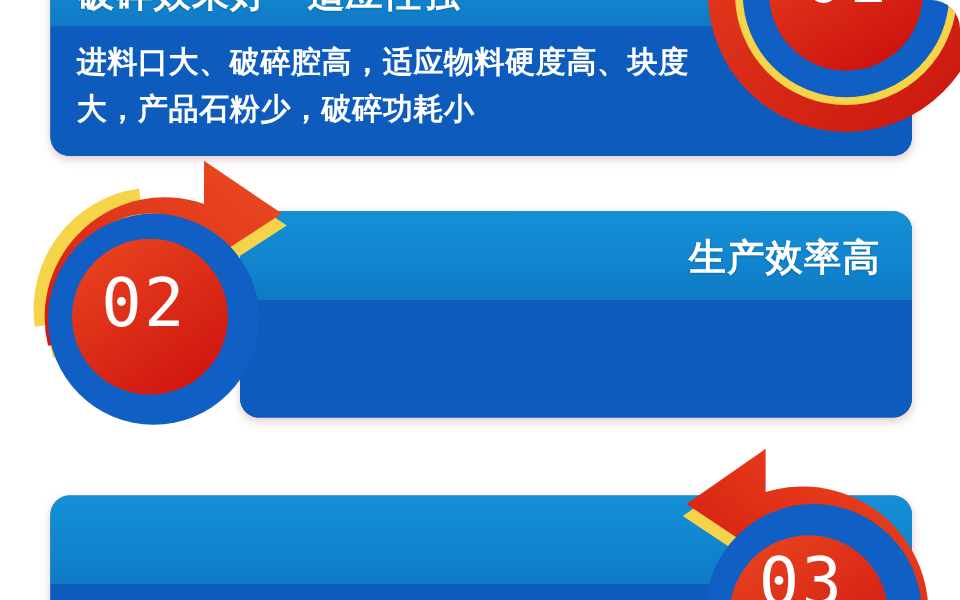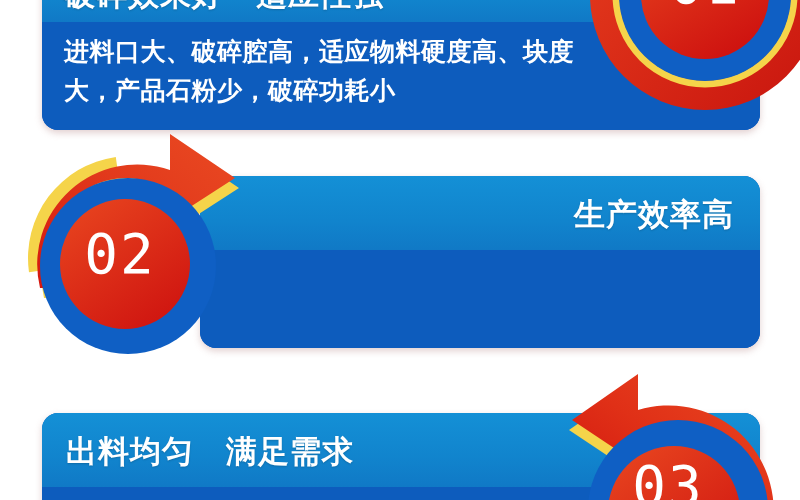--- a/index.html
+++ b/index.html
@@ -1,20 +1,20 @@
 <!DOCTYPE html>
 <html><head>
 <meta charset="utf-8">
 <style>
   html,body{margin:0;padding:0;}
   body{
     width:800px;height:500px;overflow:hidden;background:#ffffff;
     font-family:"DejaVu Sans","Liberation Sans",sans-serif;
   }
-  #stage{position:relative;width:800px;height:500px;overflow:hidden;background:#fff;}
+  #stage{position:relative;width:800px;height:500px;overflow:hidden;background:#fff;border-radius:24px;}
 
   
   .panel{position:absolute;}
   .panel-shadow{
     position:absolute;inset:0;border-radius:16px;
     box-shadow:0 3px 7px rgba(190,150,150,.45);
     background:#0d5cbd;
   }
   .panel-head{
     position:absolute;left:0;right:0;top:0;
@@ -141,21 +141,20 @@
 
       <circle cx="105" cy="116" r="65" fill="url(#redCircle2)"></circle>
     </svg>
     <div class="badge-num">02</div>
   </div>
 
   <div class="panel" id="panel3">
     <div class="panel-shadow"></div>
     <div class="panel-head"></div>
     <div class="panel-body"></div>
-    <div class="head-title">出料均匀　满足需求</div>
     <div class="body-text"></div>
   </div>
 
   <div class="badge" id="badge3">
     <svg width="270" height="250" viewBox="0 0 270 250">
       <defs>
         <linearGradient id="redGrad3" x1="1" y1="0" x2="0" y2="1">
           <stop offset="0%" stop-color="#ea4a22"></stop>
           <stop offset="50%" stop-color="#e03017"></stop>
           <stop offset="100%" stop-color="#cf120e"></stop>

